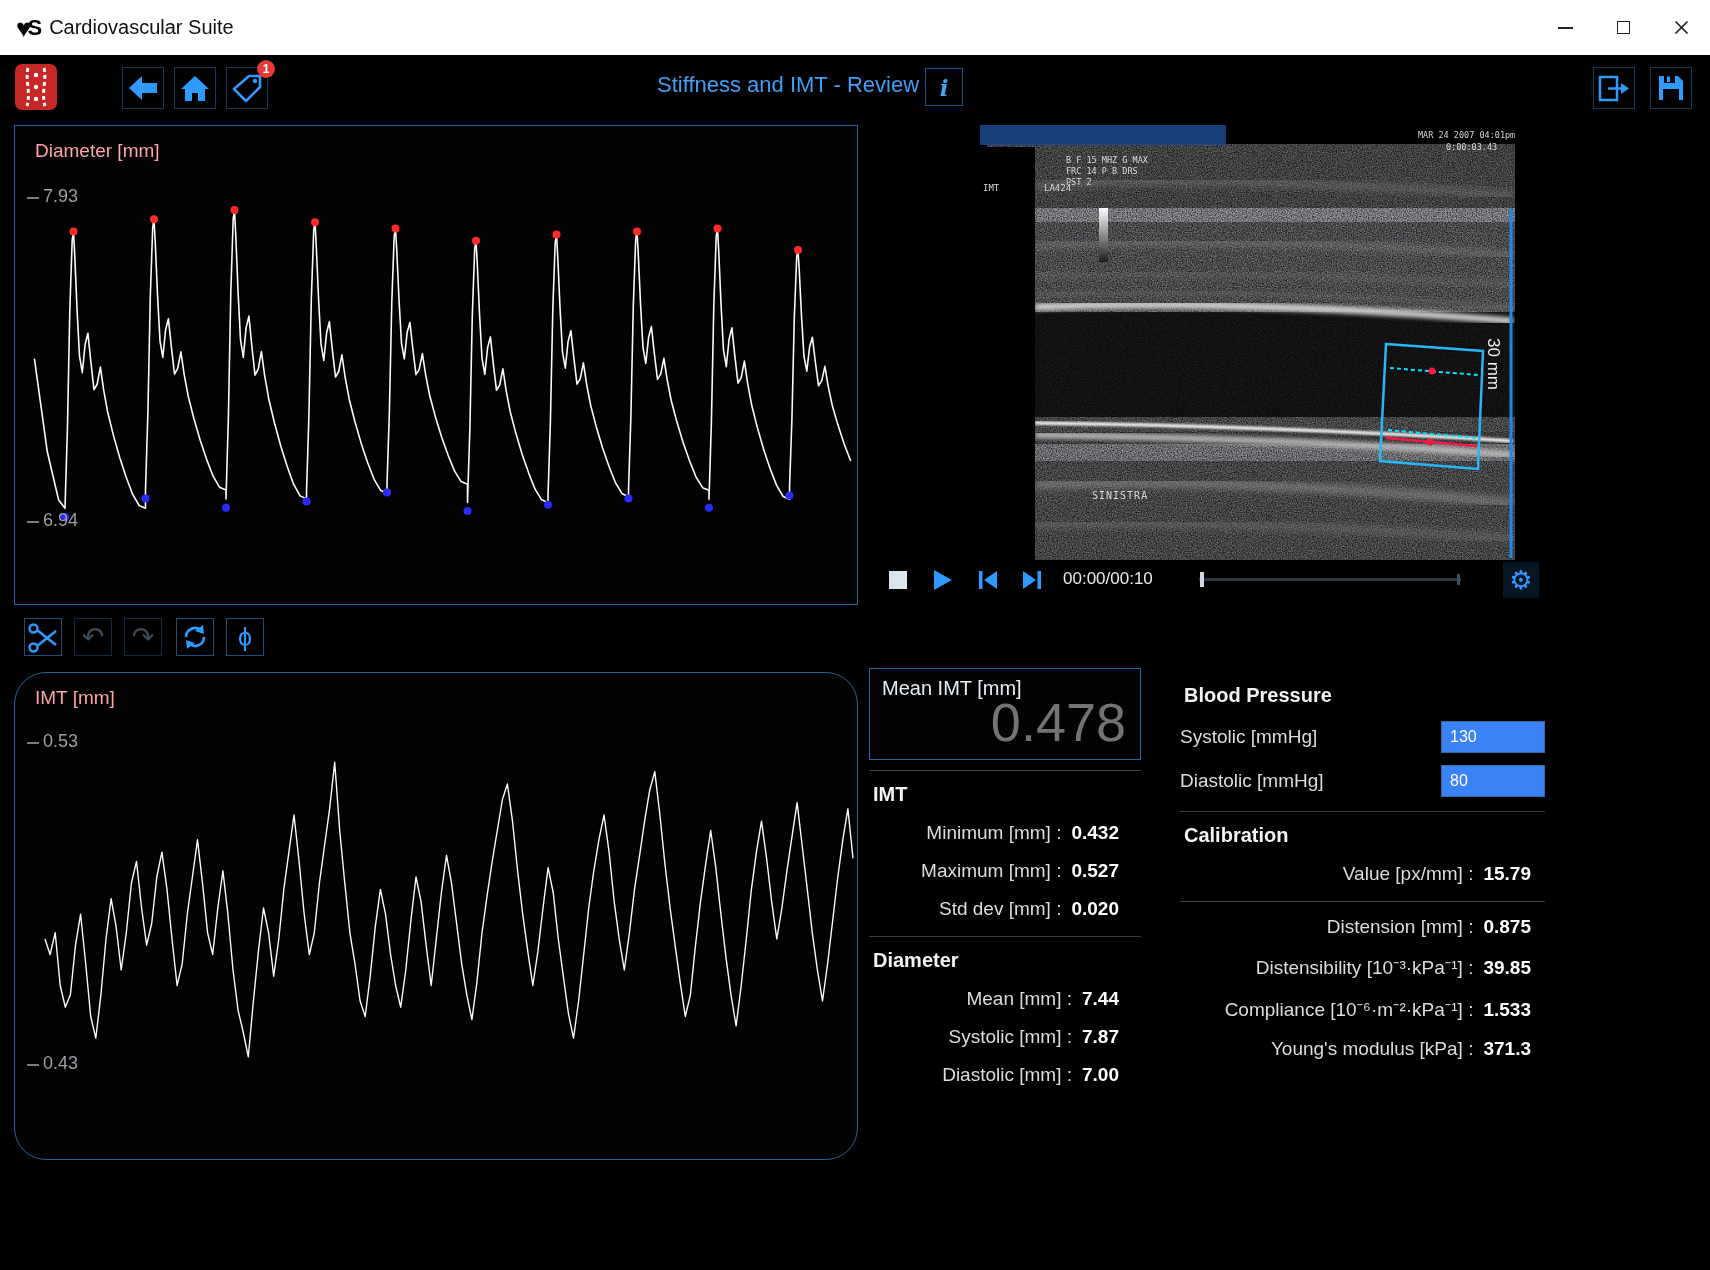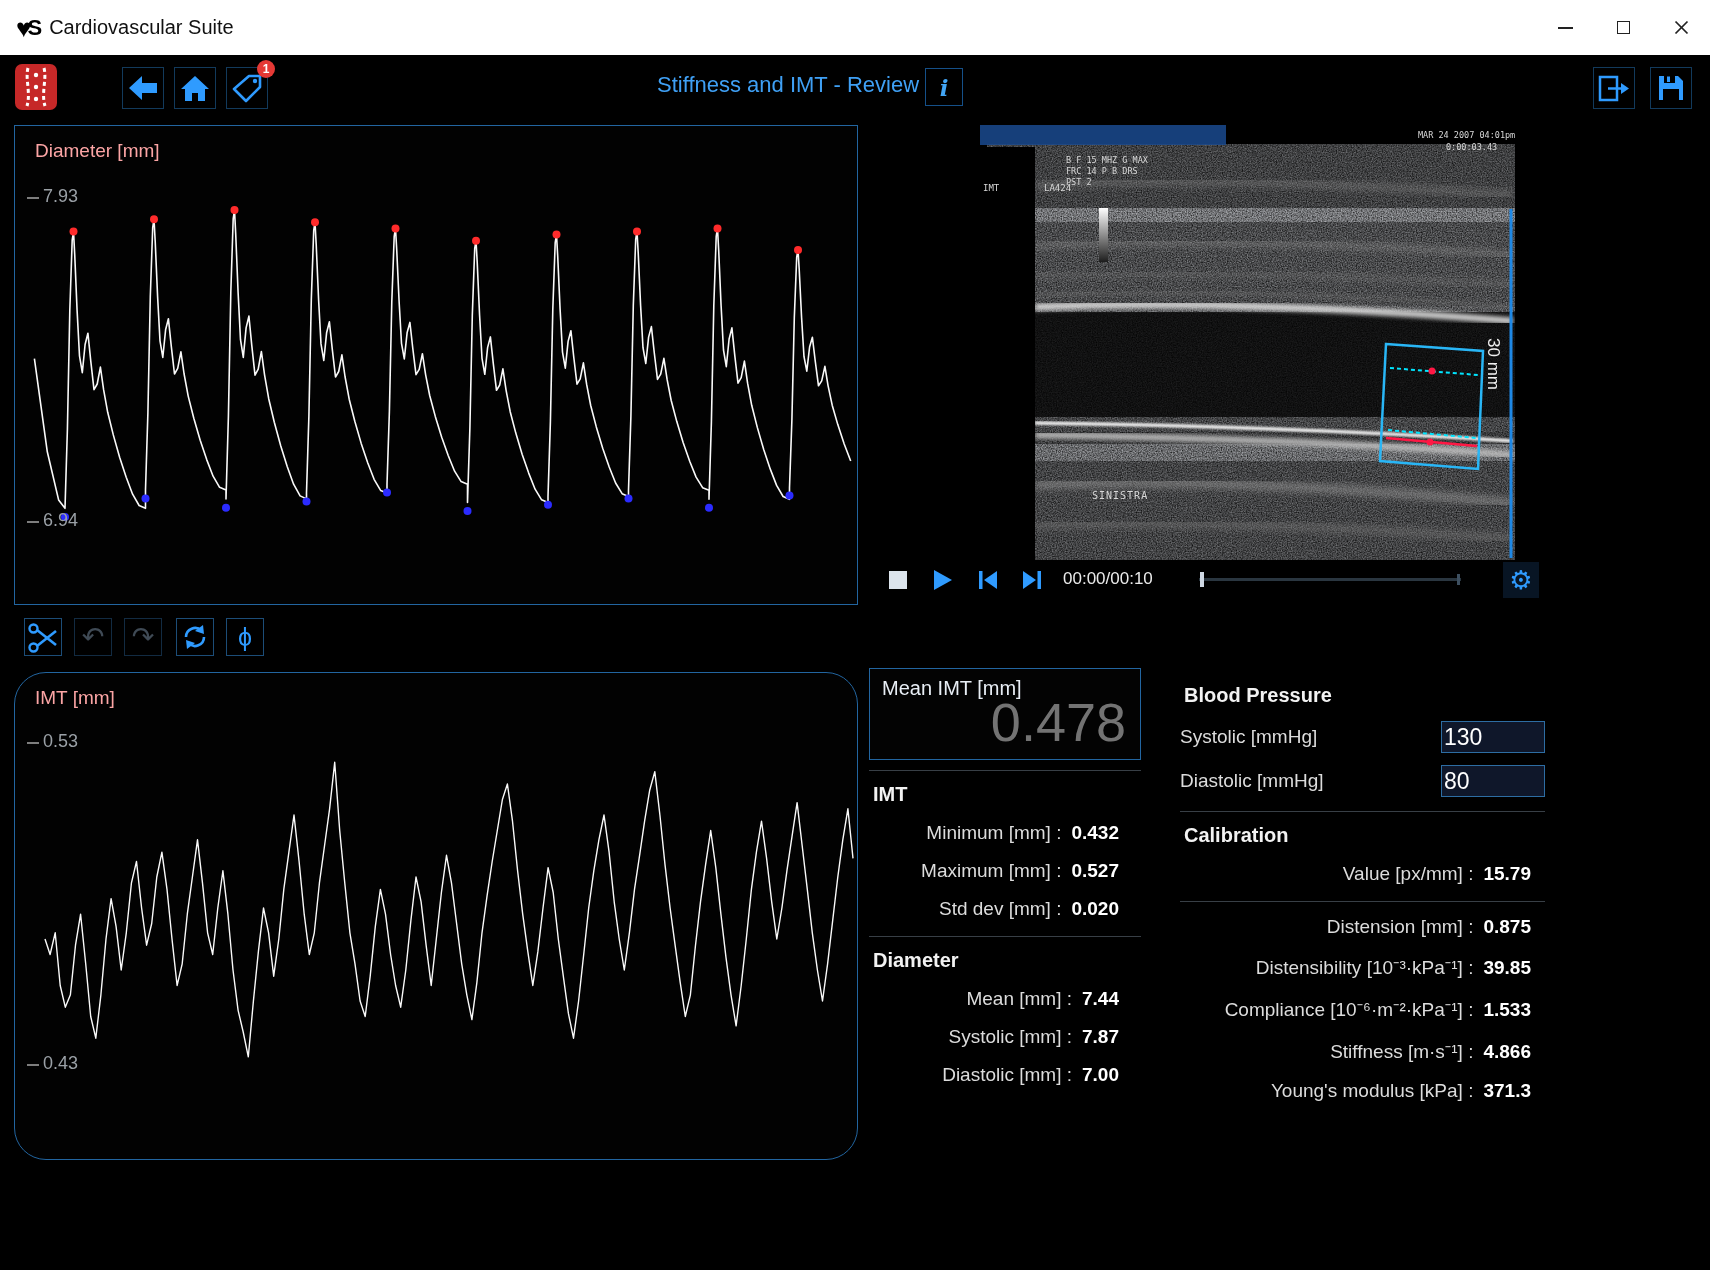--- a/index.html
+++ b/index.html
@@ -75,22 +75,22 @@
   .stats-right { position:absolute; left:1180px; top:672px; width:365px; }
   .section { border-top:1px solid #383f46; padding:6px 0 8px 0; }
   .section.first { border-top:none; }
   .sec-header { font-size:20px; font-weight:bold; color:#f2f2f2; padding:6px 0 8px 4px; }
   .stat-row { display:flex; justify-content:flex-end; align-items:baseline; padding:8px 22px 8px 0; font-size:19px;text-align:right; }
   .stats-right .stat-row { padding-right:14px; }
   .stat-label { color:#dcdcdc; }
   .stat-value { color:#fff; font-weight:bold; margin-left:10px; }
   .bp-row { display:flex; align-items:center; justify-content:space-between; padding:6px 0 6px 0; }
   .bp-label { font-size:19px; color:#dcdcdc; }
-  .bp-input { width:104px; height:32px; background:#0f172a; border:1px solid #2d6da3; color:#fff; font-size:23px;
-              padding:0 2px; font-family:"Liberation Sans", sans-serif; }
+  .bp-input { width:104px; height:32px; background:#3b82f6; border:1px solid #2d6da3; color:#fff; font-size:16px;
+              padding:0 8px; font-family:"Liberation Sans", sans-serif; }
 </style>
 </head>
 <body>
 
 <div class="app">
 
   <div class="titlebar">
     <span class="tb-heart">♥</span>
     <span class="tb-s">S</span>
     <span class="tb-title">Cardiovascular Suite</span>
@@ -386,23 +386,19 @@
       </div>
       <div class="stat-row">
         <span class="stat-label">Distensibility [10⁻³·kPa⁻¹] :</span>
         <span class="stat-value">39.85</span>
       </div>
       <div class="stat-row">
         <span class="stat-label">Compliance [10⁻⁶·m⁻²·kPa⁻¹] :</span>
         <span class="stat-value">1.533</span>
       </div>
       <div class="stat-row">
-        <span class="stat-label">Stiffness [m·s⁻¹] :</span>
-        <span class="stat-value">4.866</span>
-      </div>
-      <div class="stat-row">
         <span class="stat-label">Young's modulus [kPa] :</span>
         <span class="stat-value">371.3</span>
       </div>
     </div>
   </div>
 
 </div>
 
 </body></html>

